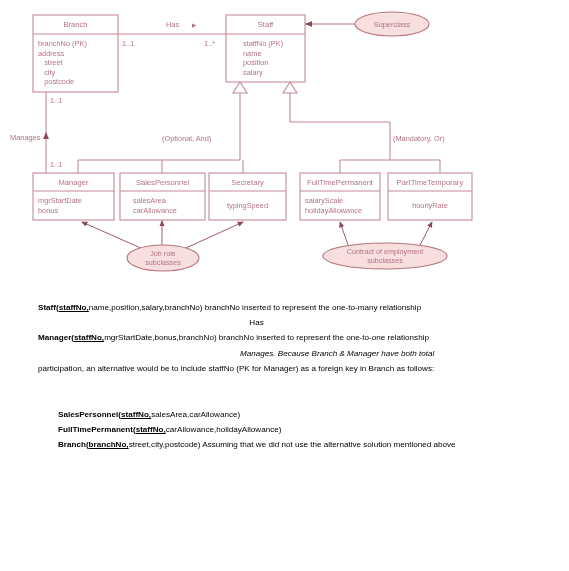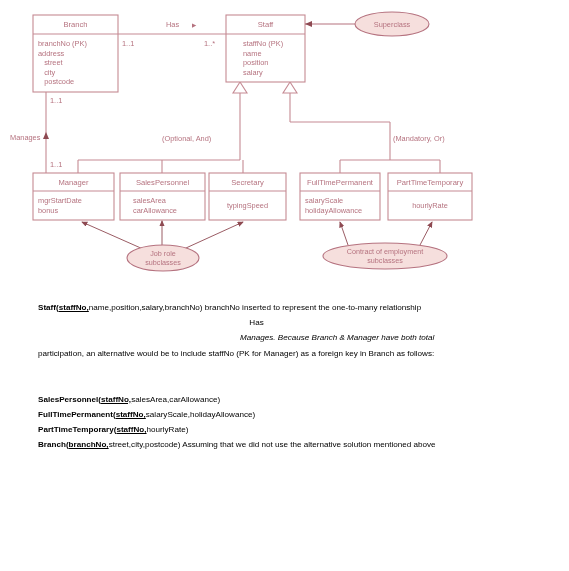--- a/index.html
+++ b/index.html
@@ -40,21 +40,21 @@
     white-space: nowrap;
     height: 15.2px;
   }
   .ln-pad-l { padding-left: 38px; }
   .ln-center { text-align: center; padding-left: 0; padding-right: 56px; }
   .ln-mid { padding-left: 240px; font-style: italic; }
   .b { font-weight: bold; }
   .u { text-decoration: underline; }
   .gap { height: 23px; }
   .gap2 { height: 8px; }
-  .entlist { padding-left: 38px; line-height: 16.4px; }
+  .entlist { padding-left: 58px; line-height: 16.4px; }
 </style>
 </head>
 <body>
 
 <div id="diagram-area">
   <svg id="diagram-svg" width="569" height="300" viewBox="0 0 569 300">
     <defs>
       <marker id="solidArrow" markerWidth="7" markerHeight="7" refX="6" refY="3" orient="auto">
         <path d="M0,0 L7,3 L0,6 z" fill="#8e4a52"></path>
       </marker>
@@ -184,24 +184,24 @@
       <text x="385" y="254" text-anchor="middle" font-size="7.2" fill="#b5727f" font-family="'Liberation Sans', sans-serif">Contract of  employment</text>
       <text x="385" y="263" text-anchor="middle" font-size="7.2" fill="#b5727f" font-family="'Liberation Sans', sans-serif">subclasses</text>
     </g>
   </svg>
 </div>
 
 <div class="txt-block">
   <div id="para-lines">
       <div class="txt-line ln-pad-l"><span class="b">Staff(</span><span class="b u">staffNo,</span><span class="">name,position,salary,branchNo) branchNo inserted to represent the one-to-many relationship</span></div>
       <div class="txt-line ln-center"><span class="">Has</span></div>
+      <div class="txt-line ln-pad-l"><span class="b">Manager(</span><span class="b u">staffNo,</span><span class="">mgrStartDate,bonus,branchNo) branchNo inserted to represent the one-to-one relationship</span></div>
       <div class="txt-line ln-mid"><span class="">Manages. Because Branch &amp; Manager have both total</span></div>
       <div class="txt-line ln-pad-l"><span class="">participation, an alternative would be to include staffNo (PK for Manager) as a foreign key in Branch as follows:</span></div>
     </div>
   <div class="gap"></div>
   <div class="gap2"></div>
   <div id="rel-lines" class="entlist">
       <div class="txt-line"><span class="b">SalesPersonnel(</span><span class="b u">staffNo,</span><span class="">salesArea,carAllowance)</span></div>
-      <div class="txt-line"><span class="b">FullTimePermanent(</span><span class="b u">staffNo,</span><span class="">salaryScale,holidayAllowance)</span></div>
-      <div class="txt-line"><span class="b">PartTimeTemporary(</span><span class="b u">staffNo,</span><span class="">hourlyRate)</span></div>
+      <div class="txt-line"><span class="b">FullTimePermanent(</span><span class="b u">staffNo,</span><span class="">carAllowance,holidayAllowance)</span></div>
       <div class="txt-line"><span class="b">Branch(</span><span class="b u">branchNo,</span><span class="">street,city,postcode) Assuming that we did not use the alternative solution mentioned above</span></div>
     </div>
 </div>
 
 </body></html>

